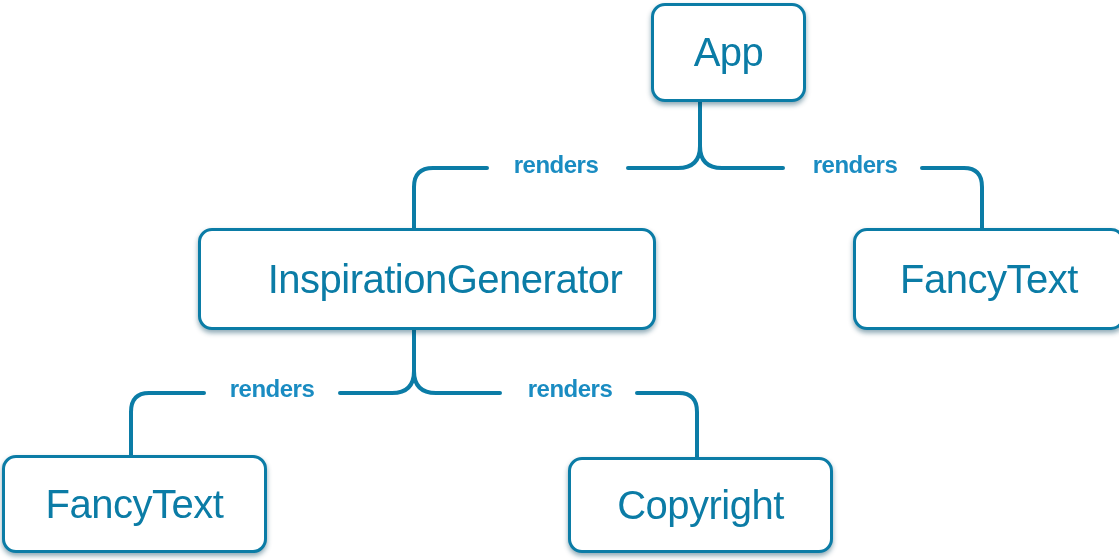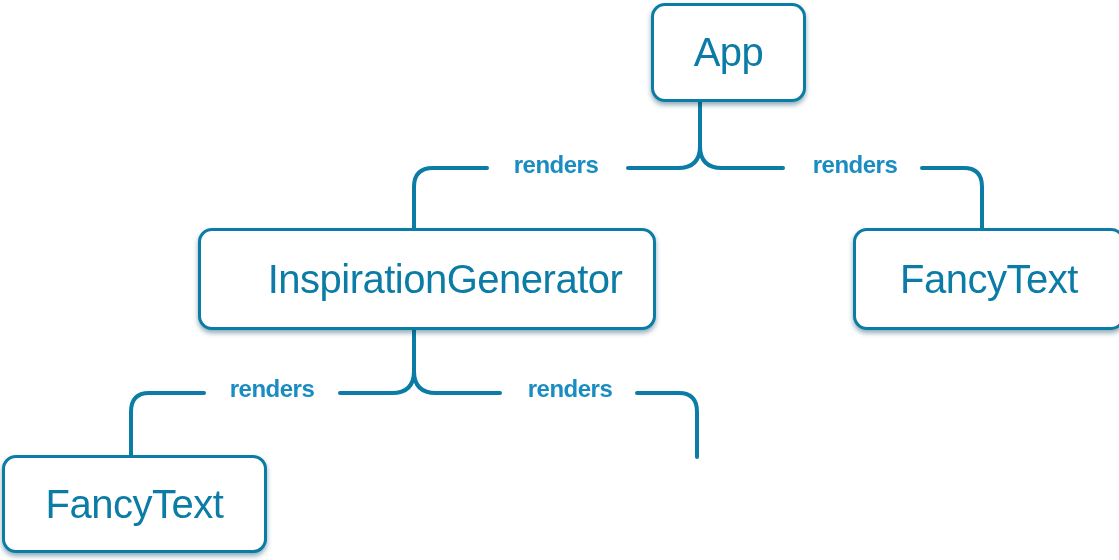--- a/index.html
+++ b/index.html
@@ -91,19 +91,22 @@
   </div>
 
   <div class="node node-fancy-right">
     <span>FancyText</span>
   </div>
 
   <div class="node node-fancy-left">
     <span>FancyText</span>
   </div>
 
+  <div class="node node-copyright">
+    <span>Copyright</span>
+  </div>
 
   <span class="edge-label edge-label-1">renders</span>
   <span class="edge-label edge-label-2">renders</span>
   <span class="edge-label edge-label-3">renders</span>
   <span class="edge-label edge-label-4">renders</span>
 
 </div>
 
 </body></html>

